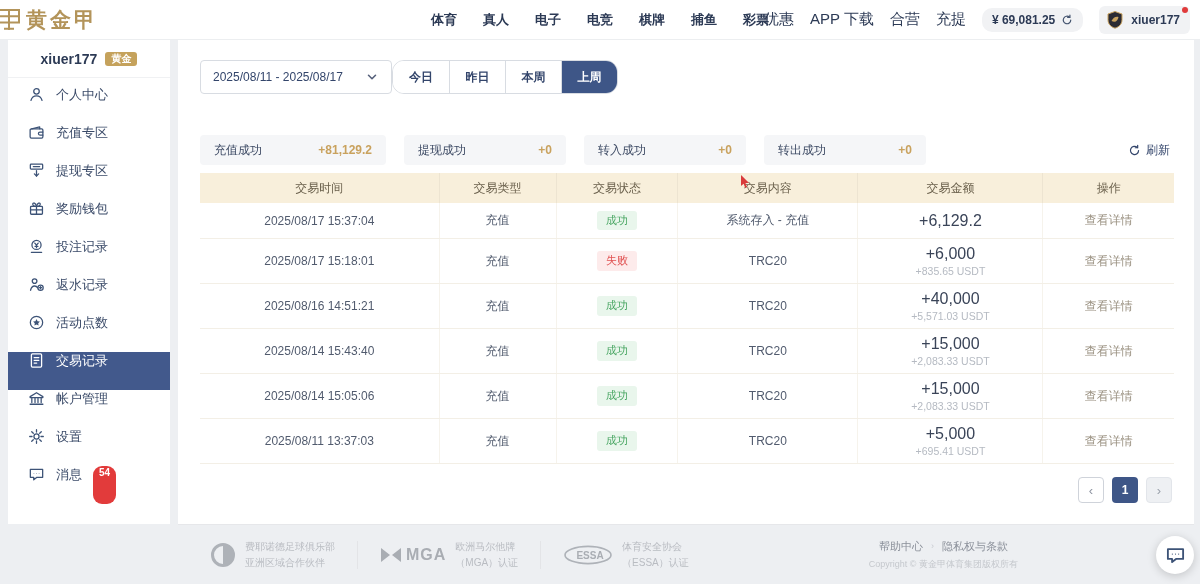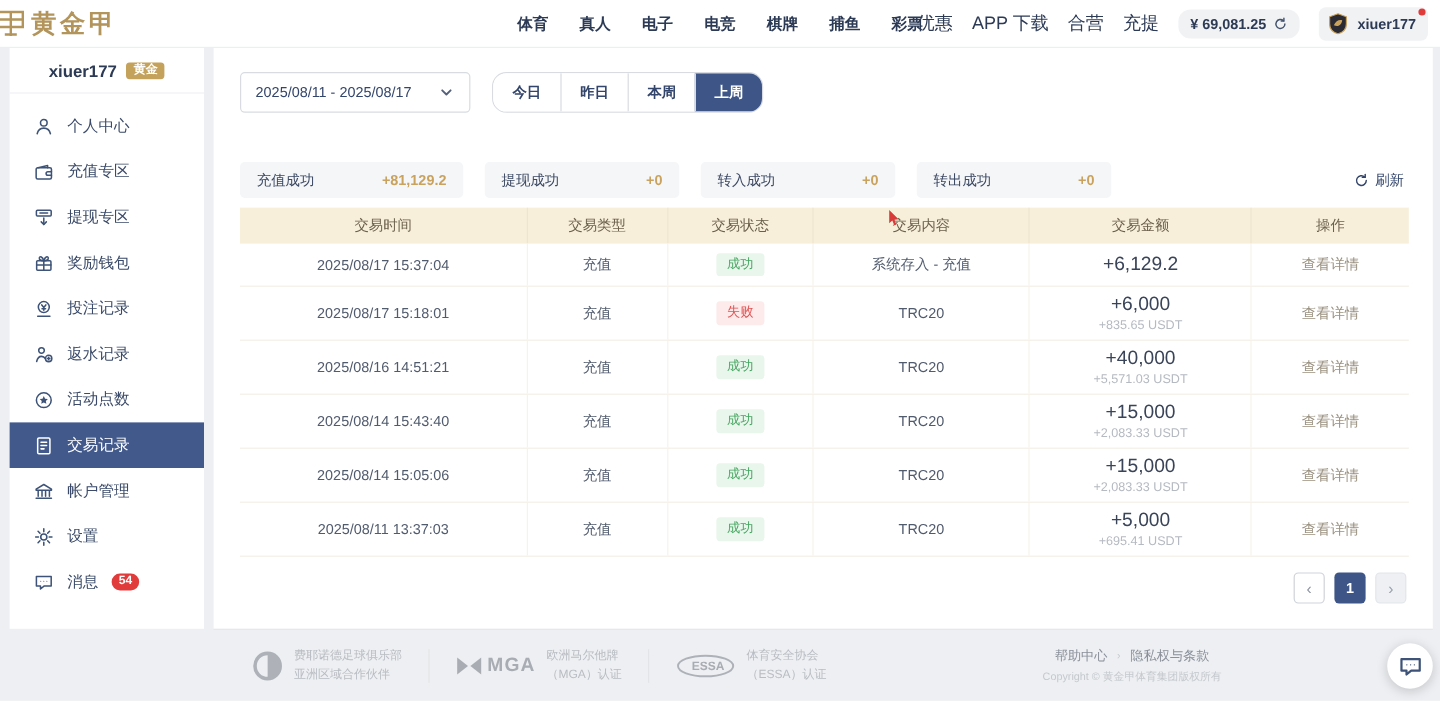--- a/index.html
+++ b/index.html
@@ -27,33 +27,33 @@
   .notif-dot { position:absolute; top:1px; right:2px; width:6px; height:6px; border-radius:50%; background:#e03b3b; }
 
   
   .sidebar { position:absolute; left:8px; top:40px; width:162px; height:484px; background:#fff; }
   .side-user { height:38px; display:flex; align-items:center; justify-content:center; gap:8px;
                border-bottom:1px solid #f0f1f3; }
   .side-user .uname { font-size:14px; font-weight:bold; color:#2c3a55; }
   .vip-badge { background:#c5a25c; color:#fff; font-size:10px; font-weight:bold; border-radius:3px;
                padding:2px 6px; line-height:1; }
   .side-menu { padding-top:8px; }
-  .side-item { height:38px; display:flex; align-items:center; gap:11px; padding-left:20px;
+  .side-item { height:38px; display:flex; gap:11px; padding-left:20px;
                font-size:13px; color:#3a4a68; cursor:pointer; }
   .side-item .side-icon { width:17px; height:17px; color:#3d5377; display:inline-flex; }
   .side-icon svg { width:17px; height:17px; }
   .side-item.active { background:#42598c; color:#fff; }
   .side-item.active .side-icon { color:#fff; }
   .msg-badge { background:#e23b3b; color:#fff; font-size:10px; font-weight:bold; border-radius:9px;
                padding:2px 6px; line-height:1; }
 
   
   .main { position:absolute; left:178px; top:40px; right:6px; height:484px; background:#fff; padding:20px 20px 0 22px; }
 
-  .filter-row { display:flex; align-items:flex-start; gap:18px; }
+  .filter-row { display:flex; align-items:flex-start; }
   .date-select { width:192px; height:34px; border:1px solid #d8dce2; border-radius:4px; background:#fff;
                  display:flex; align-items:center; justify-content:space-between; padding:0 12px; cursor:pointer; }
   .date-select .dval { font-size:12px; color:#33456b; }
   .date-select svg { width:14px; height:14px; color:#55607a; }
   .range-tabs { display:inline-flex; border:1px solid #d8dce2; border-radius:12px; overflow:hidden; }
   .range-tab { width:56px; height:32px; display:flex; align-items:center; justify-content:center;
                font-size:12px; font-weight:bold; color:#33456b; background:#fff; cursor:pointer; }
   .range-tab + .range-tab { border-left:1px solid #d8dce2; }
   .range-tab.active { background:#3e5687; color:#fff; }
 

